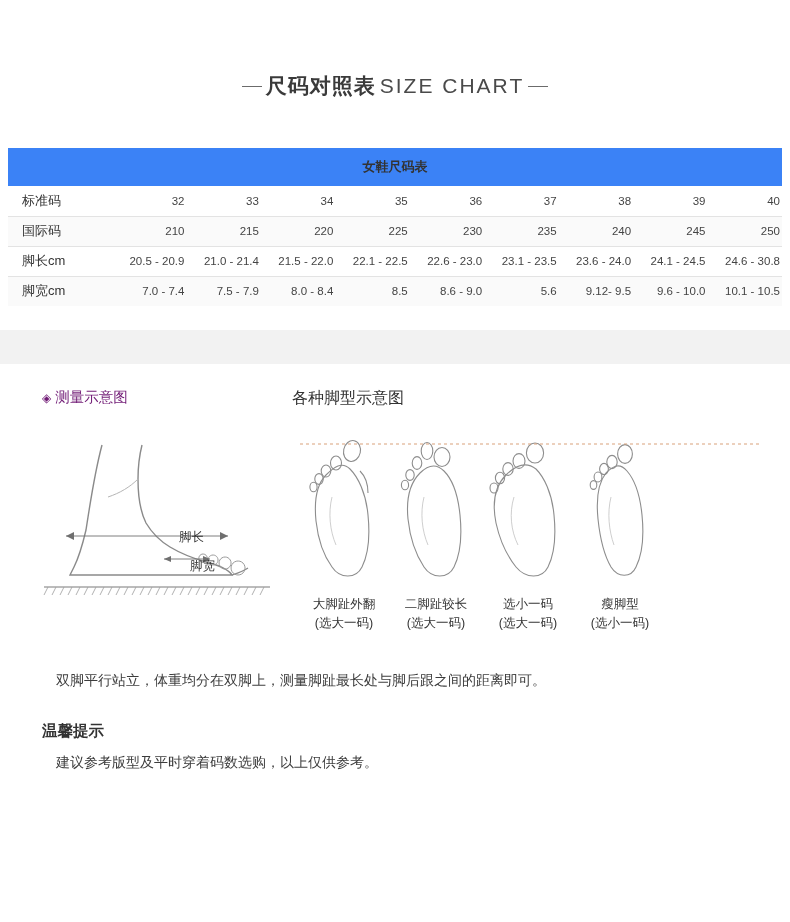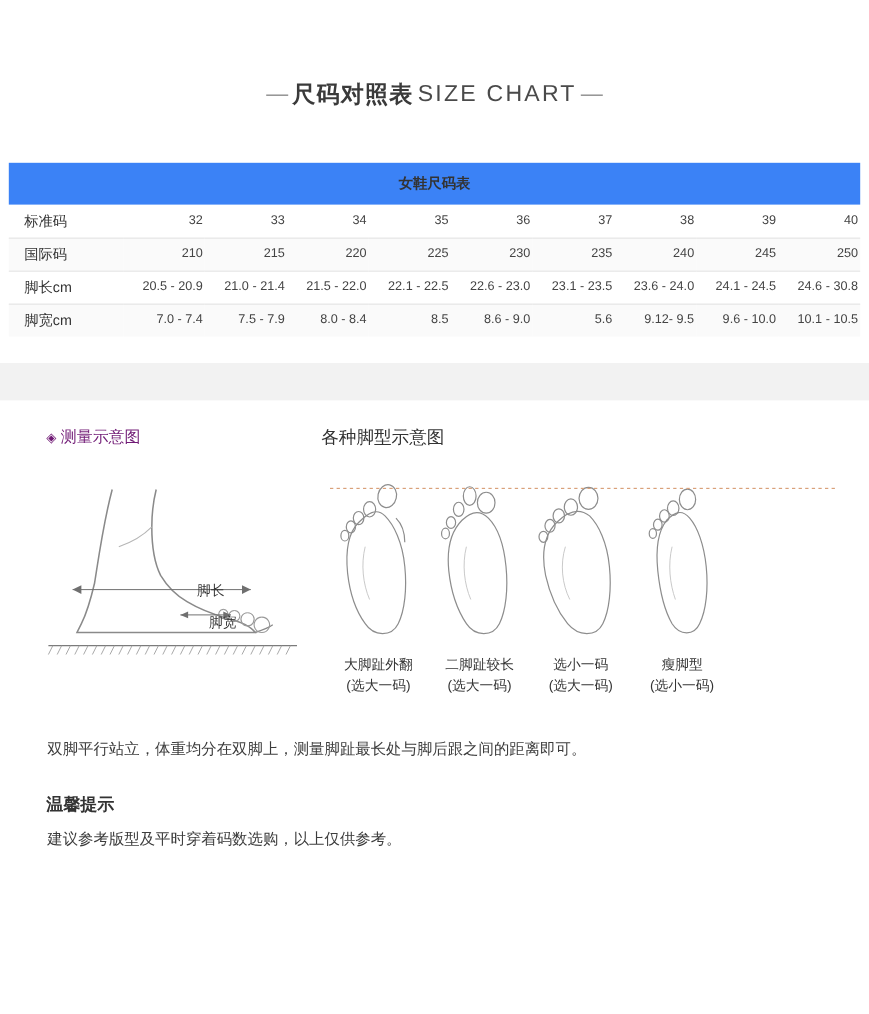--- a/index.html
+++ b/index.html
@@ -147,21 +147,21 @@
   .bottom {
     padding: 36px 42px 0 42px;
   }
   .bottom h3 {
     margin: 0 0 10px 0;
     font-size: 15.5px;
     font-weight: bold;
     color: #333;
   }
   .bottom p {
-    margin: 0 0 30px 1px;
+    margin: 0 0 30px 14px;
     font-size: 14px;
     color: #3c3c3c;
     line-height: 1.5;
   }
   .bottom p.last { margin-bottom: 0; }
 
   svg { display: block; }
 </style>
 </head>
 <body>

